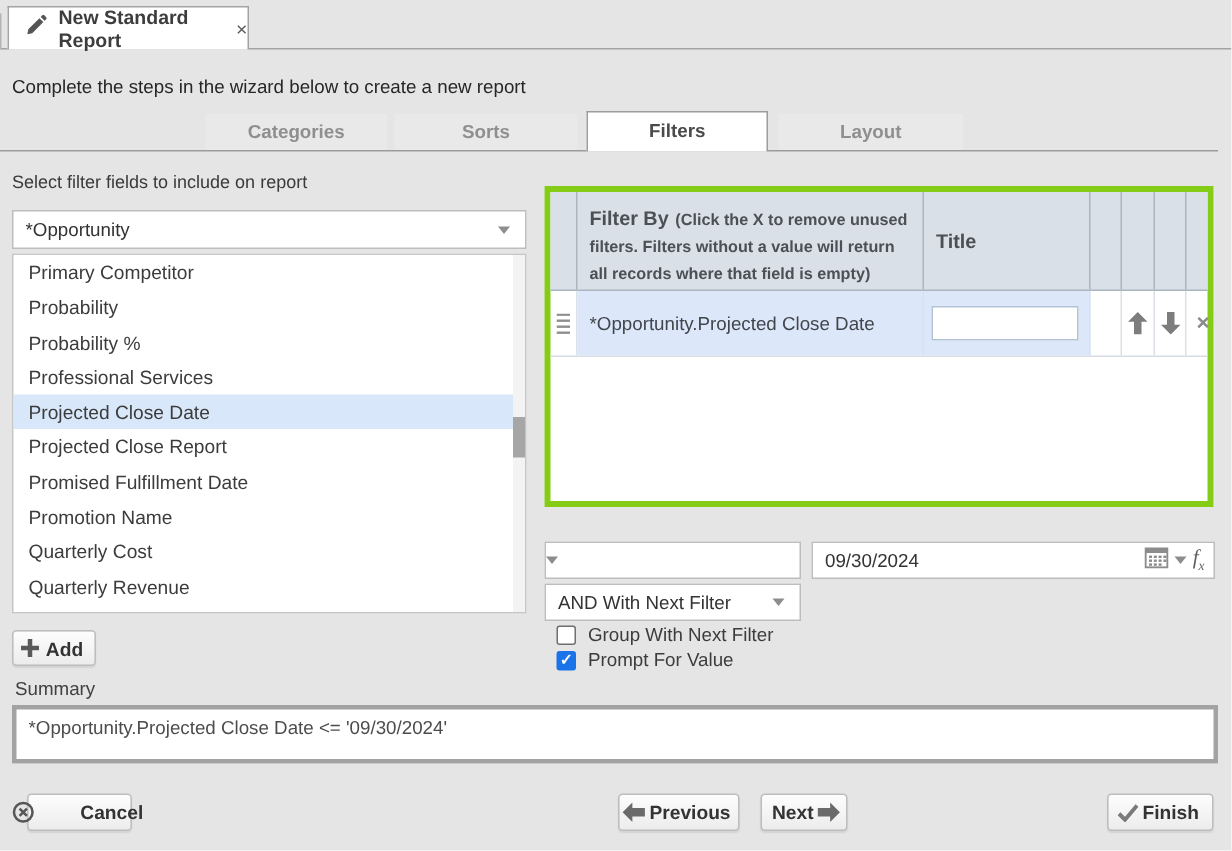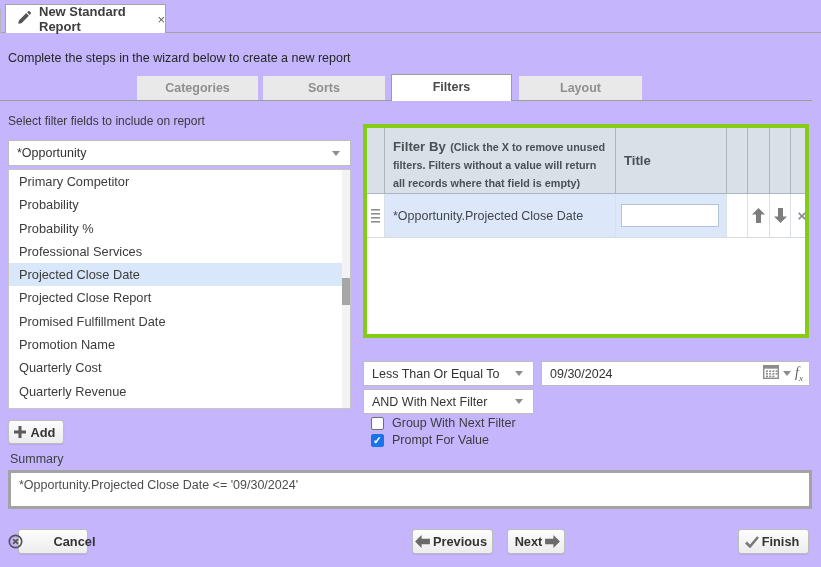--- a/index.html
+++ b/index.html
@@ -1,18 +1,18 @@
 <!DOCTYPE html>
 <html><head>
 <meta charset="utf-8">
 <style>
   * { margin:0; padding:0; box-sizing:border-box; }
   html,body { background:#fff; }
   body { font-family:"Liberation Sans", sans-serif; color:#3c3c3c; }
-  #app { position:relative; width:821px; height:567px; background:#c4b5fd; overflow:hidden; }
+  #app { position:relative; width:821px; height:567px; background:#e5e5e5; overflow:hidden; }
   .hline { position:absolute; height:1px; background:#a3a3a3; }
   .left-nub { position:absolute; left:0; top:9px; width:1px; height:24px; background:#b5b5b5; }
   .doc-tab { position:absolute; left:5px; top:4px; width:161px; height:29px; background:#fff;
              border:1px solid #a3a3a3; border-bottom:none; z-index:3;
              display:flex; align-items:center; padding-left:11px; }
   .doc-tab .title { font-weight:bold; font-size:13px; color:#3d3d3d; margin-left:7px; }
   .doc-tab .close { margin-left:7px; font-size:13px; color:#5a5a5a; cursor:pointer; line-height:1; }
 
   
   .instruction { position:absolute; left:8px; top:51px; font-size:12.5px; font-weight:normal; color:#262626; }
@@ -195,21 +195,20 @@
           </svg>
       </div>
       <div class="cell c6 icon-cell">
         <span class="xmark">×</span>
       </div>
     </div>
     <div class="fbody-space"></div>
   </div>
 
   <div class="dropdown" id="op-dd">
-    <span class="dval">Less Than Or Equal To</span>
     <span class="caret"></span>
   </div>
 
   <div class="datefield">
     <span class="dval">09/30/2024</span>
     <span>
       <svg width="16" height="15" viewBox="0 0 16 15">
         <rect x="0.7" y="1.7" width="14.6" height="12.6" fill="none" stroke="#8c8c8c" stroke-width="1.4"></rect>
         <rect x="0.7" y="1.7" width="14.6" height="3" fill="#8c8c8c"></rect>
         <g fill="#8c8c8c">

